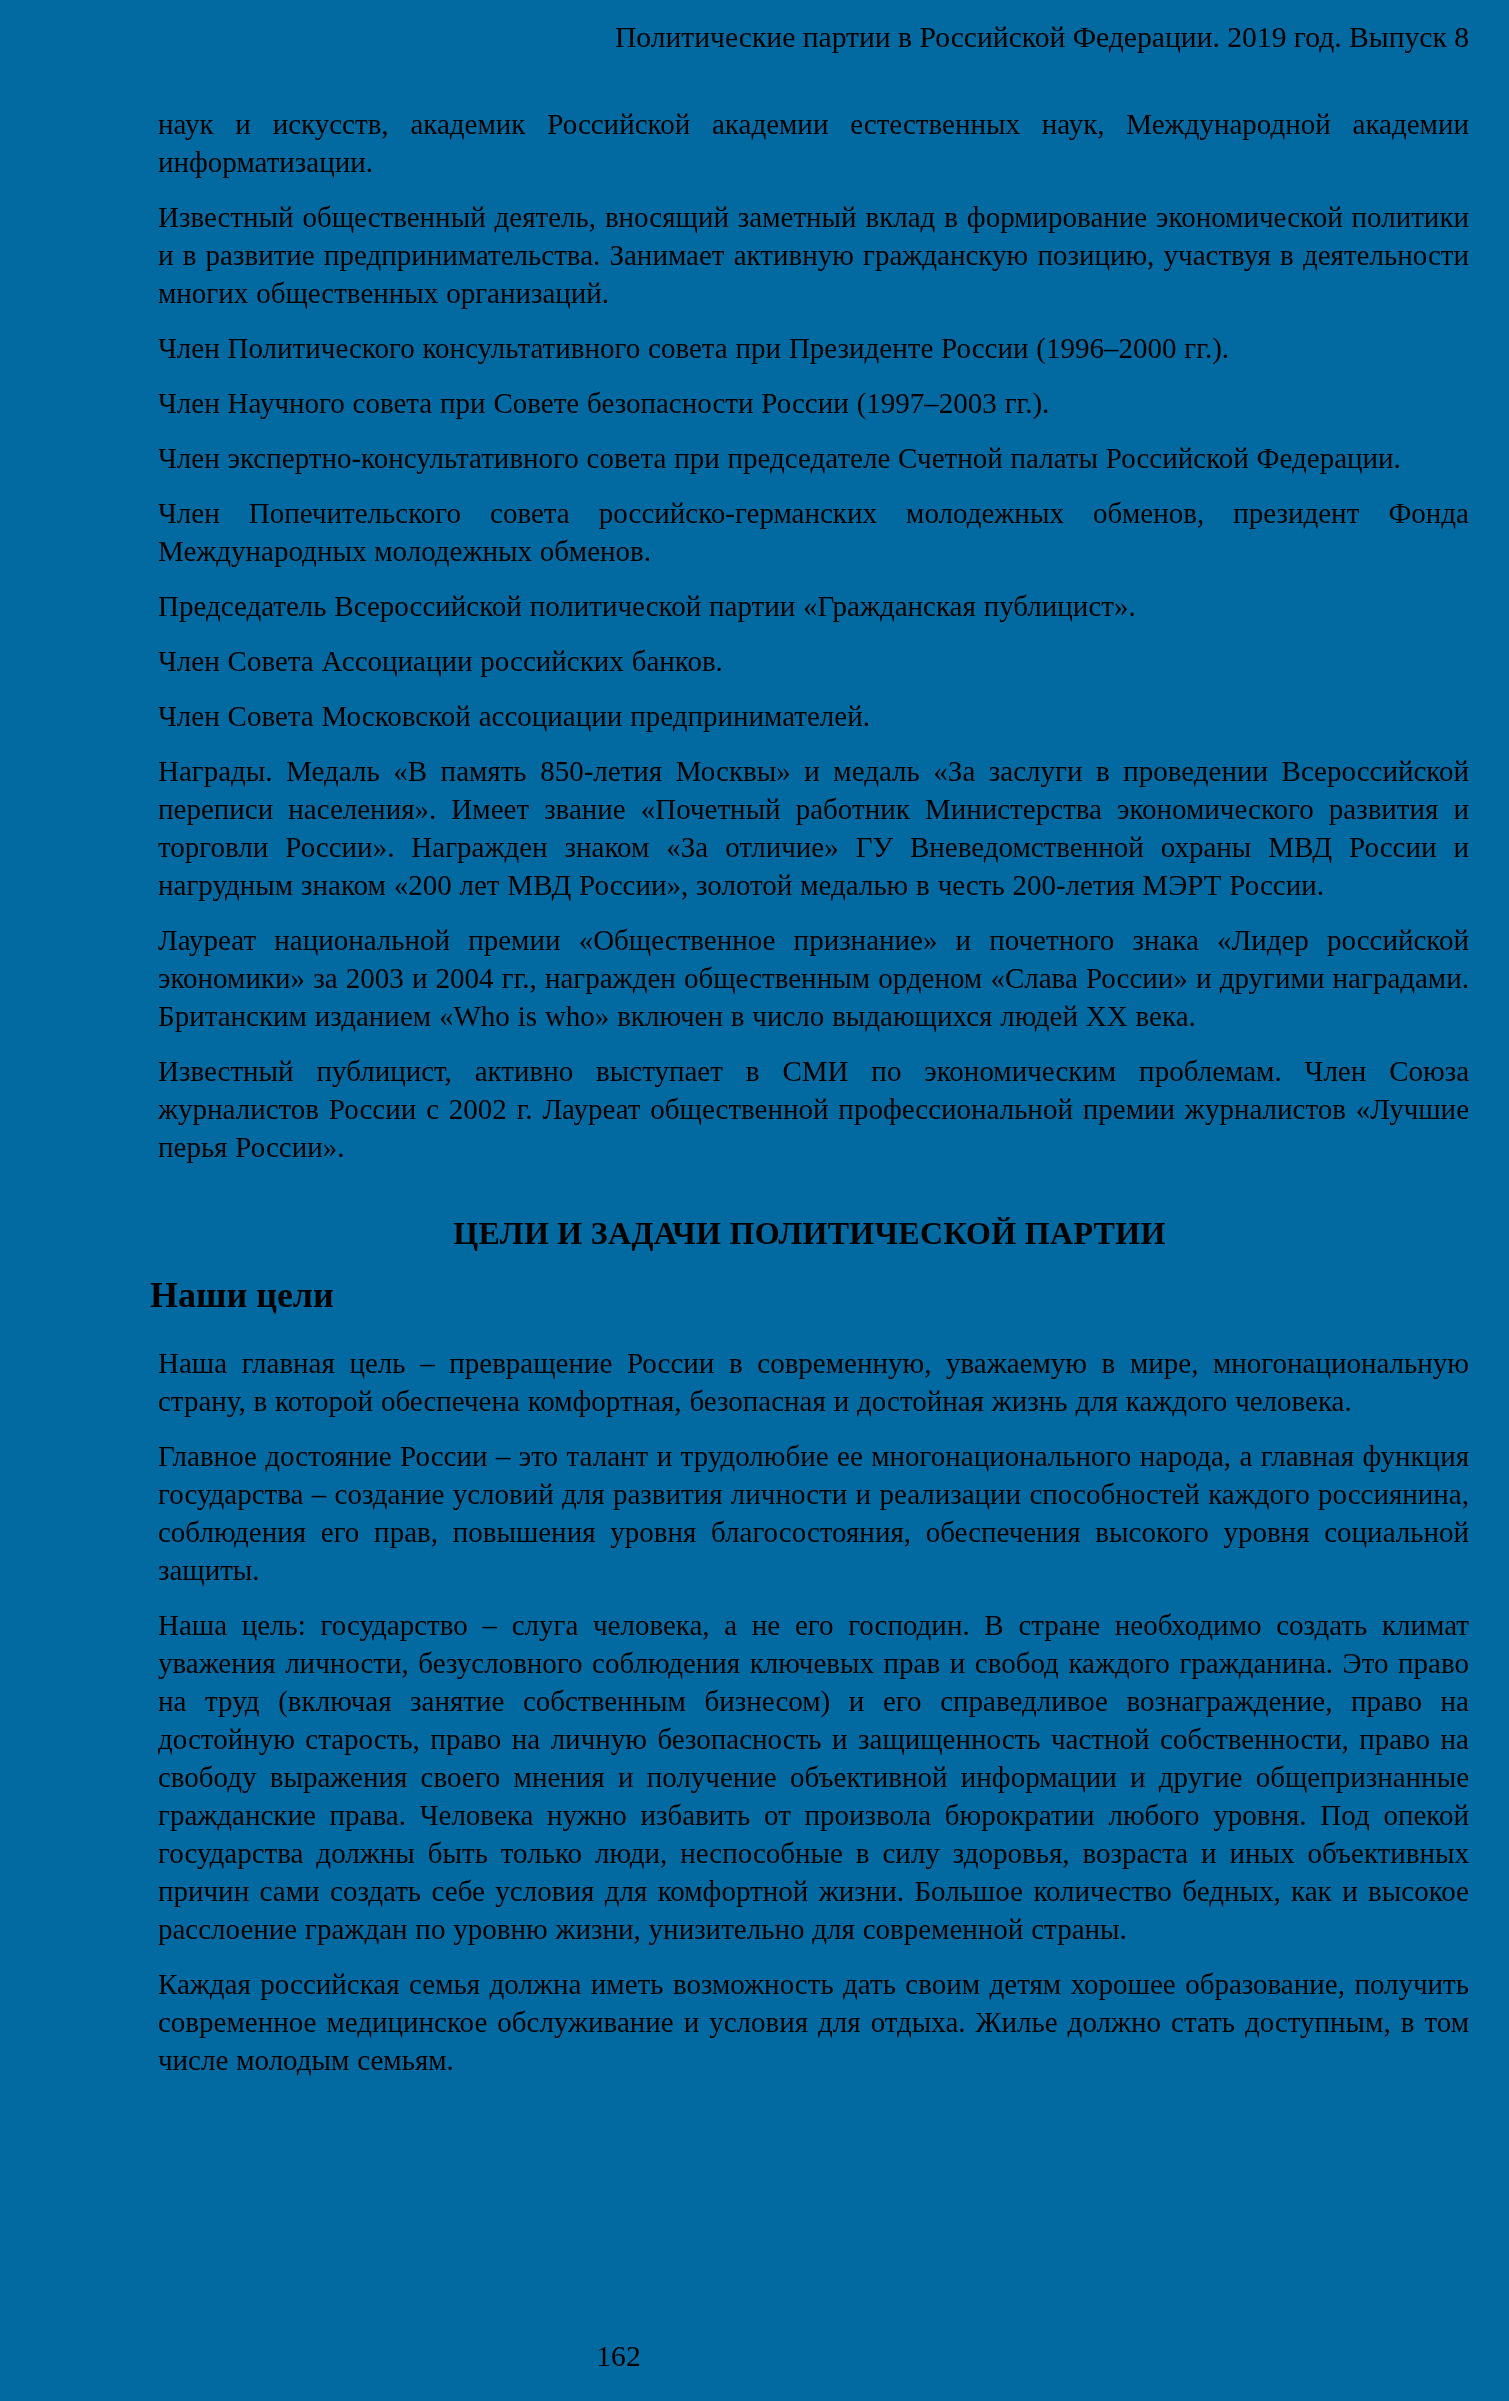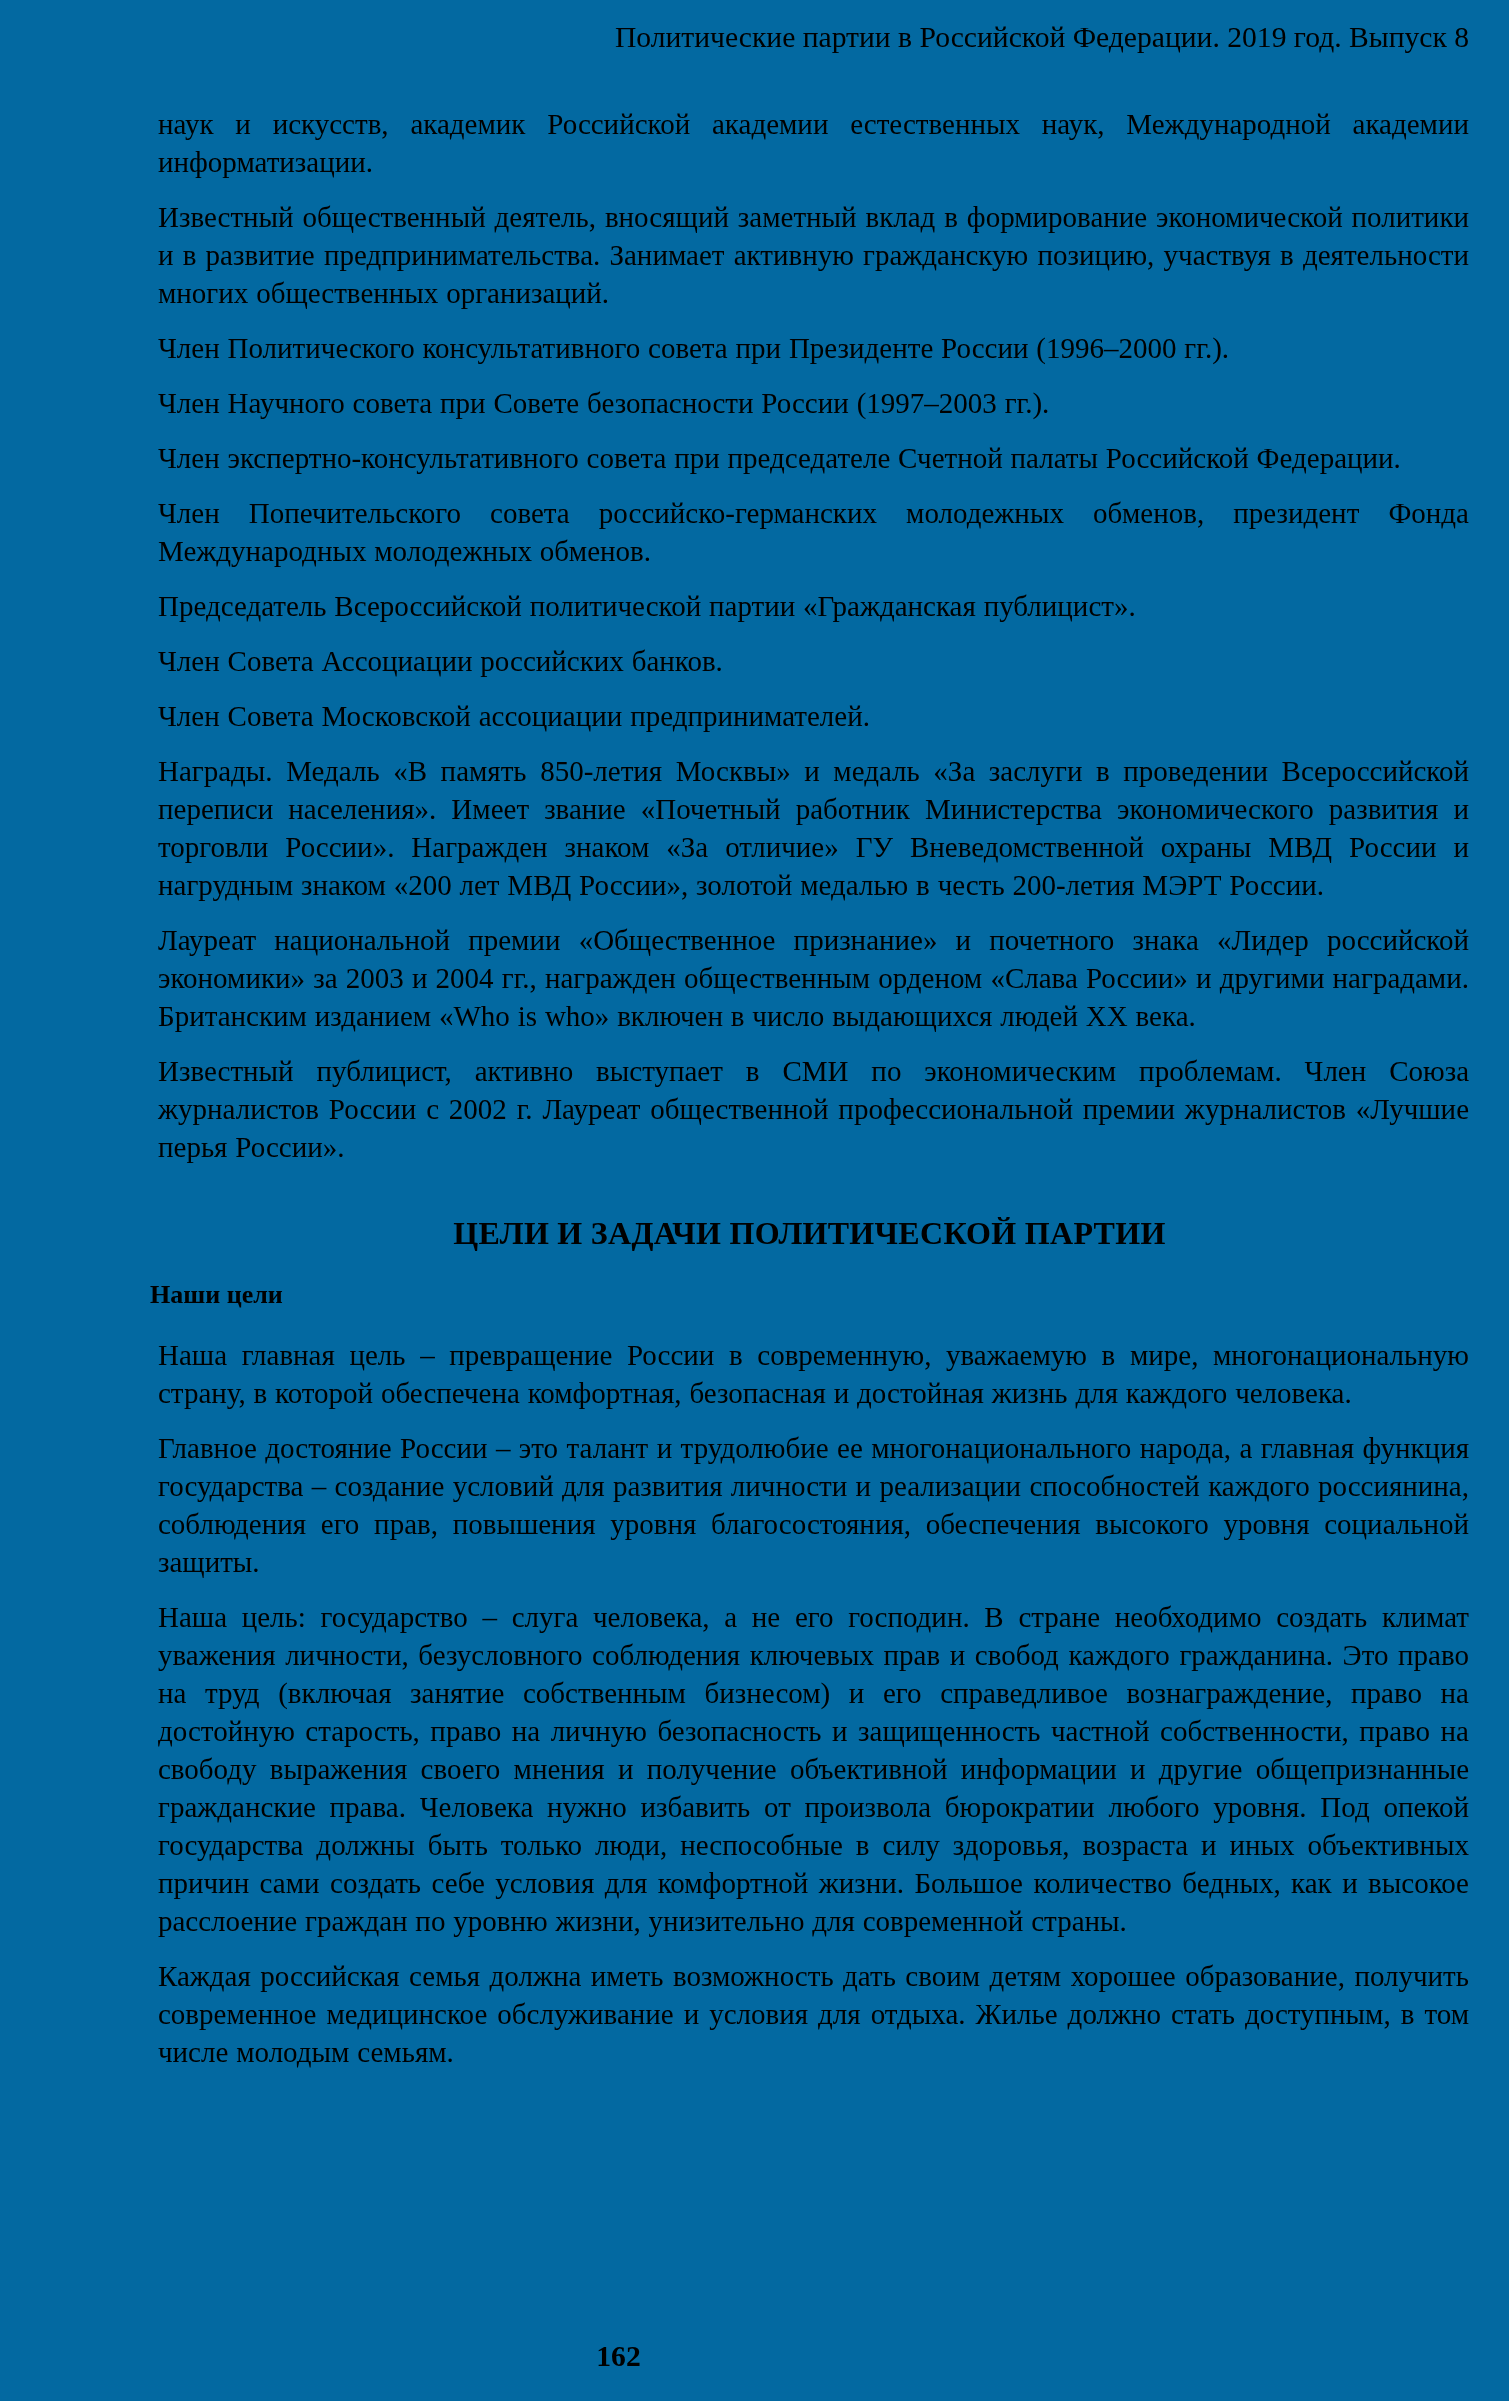--- a/index.html
+++ b/index.html
@@ -47,34 +47,33 @@
   .section-heading {
     margin-top: 45px;
     font-size: 32px;
     line-height: 44px;
     font-weight: bold;
     text-align: center;
     letter-spacing: 0.3px;
   }
   .section-subheading {
     margin-top: 19px;
-    font-size: 26px;
+    font-size: 36px;
     line-height: 38px;
     font-weight: bold;
     text-align: left;
   }
   .page-number {
     position: absolute;
     top: 2337px;
     left: 0;
     width: 1237px;
     text-align: center;
     font-size: 29.6px;
     line-height: 38px;
-    font-weight: bold;
   }
 </style>
 </head>
 <body>
 
 <div class="page">
   <div class="content">
 
     <div class="running-header">Политические партии в Российской Федерации. 2019 год. Выпуск 8</div>
 

